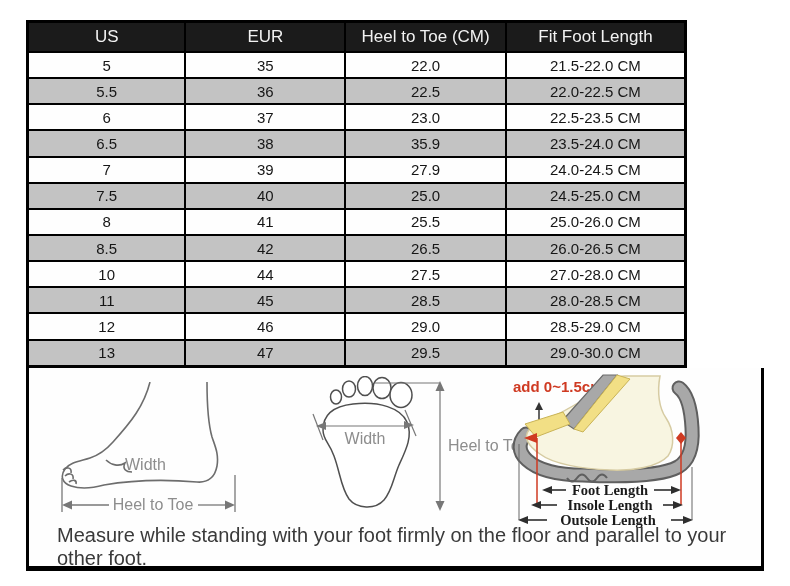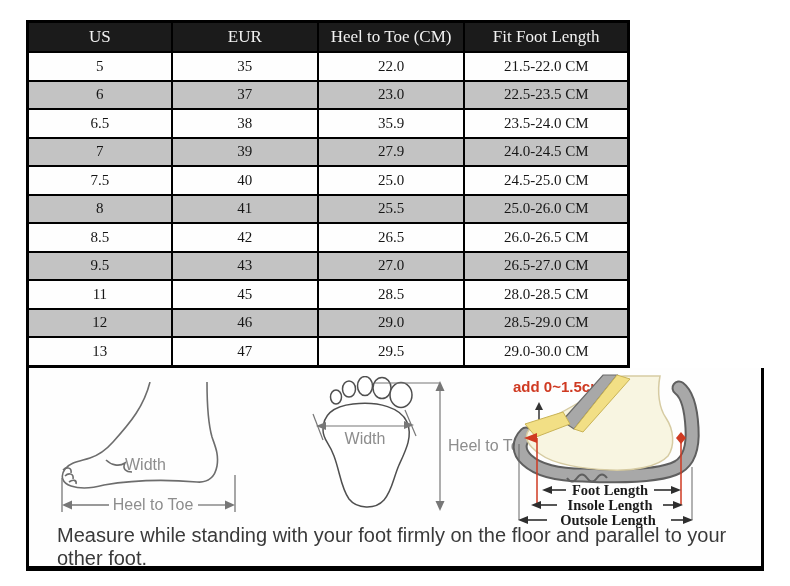--- a/index.html
+++ b/index.html
@@ -4,22 +4,22 @@
 <style>
   html,body{margin:0;padding:0;}
   body{
     width:790px;height:586px;position:relative;background:#ffffff;
     font-family:"Liberation Sans",sans-serif;overflow:hidden;
   }
   .sheet{position:absolute;left:26px;top:20px;width:738px;}
 
   
   table.size-chart{
-    width:604px;height:348px;border-collapse:collapse;table-layout:fixed;
-    font-family:Liberation Serif, serif;
+    width:661px;height:348px;border-collapse:collapse;table-layout:fixed;
+    font-family:Liberation Sans, sans-serif;
   }
   table.size-chart th,table.size-chart td{
     border:2px solid #000;text-align:center;vertical-align:middle;padding:0;
   }
   table.size-chart{border:3px solid #000;}
   table.size-chart th{
     background:#1b1b1b;color:#f2f2f2;font-weight:normal;font-size:17px;height:28px;
   }
   table.size-chart td{font-size:15px;color:#161616;background:#fefefe;}
   table.size-chart tbody tr:nth-child(even) td{background:#c3c3c3;}
@@ -61,20 +61,26 @@
       </tr>
     </thead>
     <tbody>
         <tr>
           <td>5</td>
           <td>35</td>
           <td>22.0</td>
           <td>21.5-22.0 CM</td>
         </tr>
         <tr>
+          <td>5.5</td>
+          <td>36</td>
+          <td>22.5</td>
+          <td>22.0-22.5 CM</td>
+        </tr>
+        <tr>
           <td>6</td>
           <td>37</td>
           <td>23.0</td>
           <td>22.5-23.5 CM</td>
         </tr>
         <tr>
           <td>6.5</td>
           <td>38</td>
           <td>35.9</td>
           <td>23.5-24.0 CM</td>
@@ -97,24 +103,24 @@
           <td>25.5</td>
           <td>25.0-26.0 CM</td>
         </tr>
         <tr>
           <td>8.5</td>
           <td>42</td>
           <td>26.5</td>
           <td>26.0-26.5 CM</td>
         </tr>
         <tr>
-          <td>9.5</td>
-          <td>43</td>
-          <td>27.0</td>
-          <td>26.5-27.0 CM</td>
+          <td>10</td>
+          <td>44</td>
+          <td>27.5</td>
+          <td>27.0-28.0 CM</td>
         </tr>
         <tr>
           <td>11</td>
           <td>45</td>
           <td>28.5</td>
           <td>28.0-28.5 CM</td>
         </tr>
         <tr>
           <td>12</td>
           <td>46</td>

